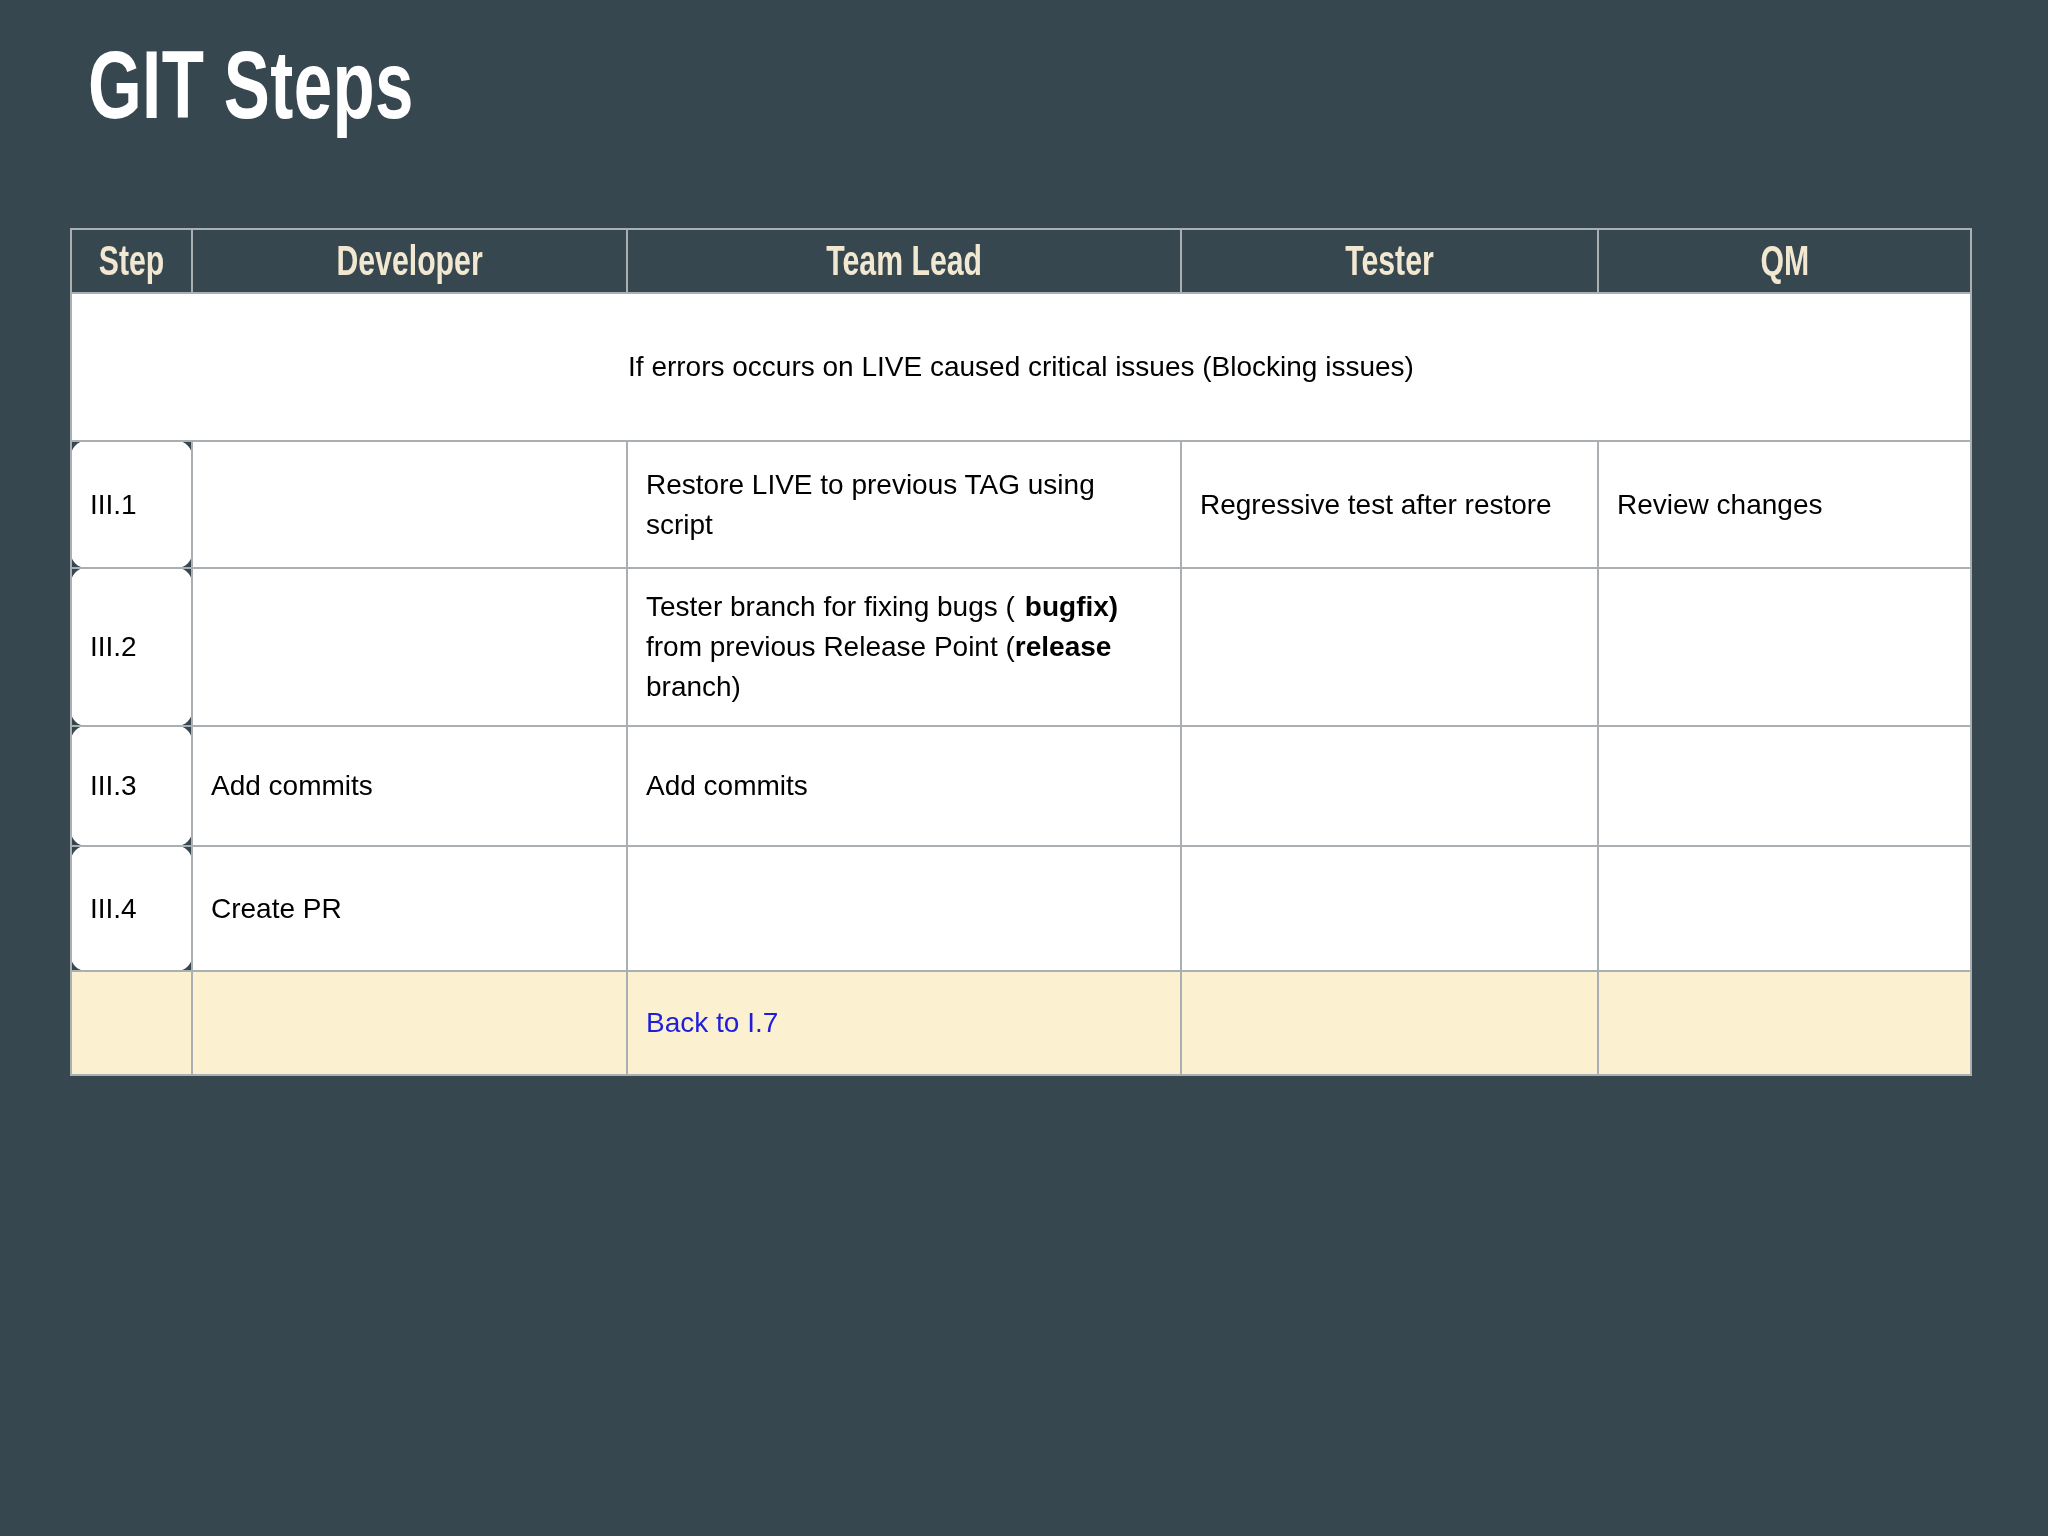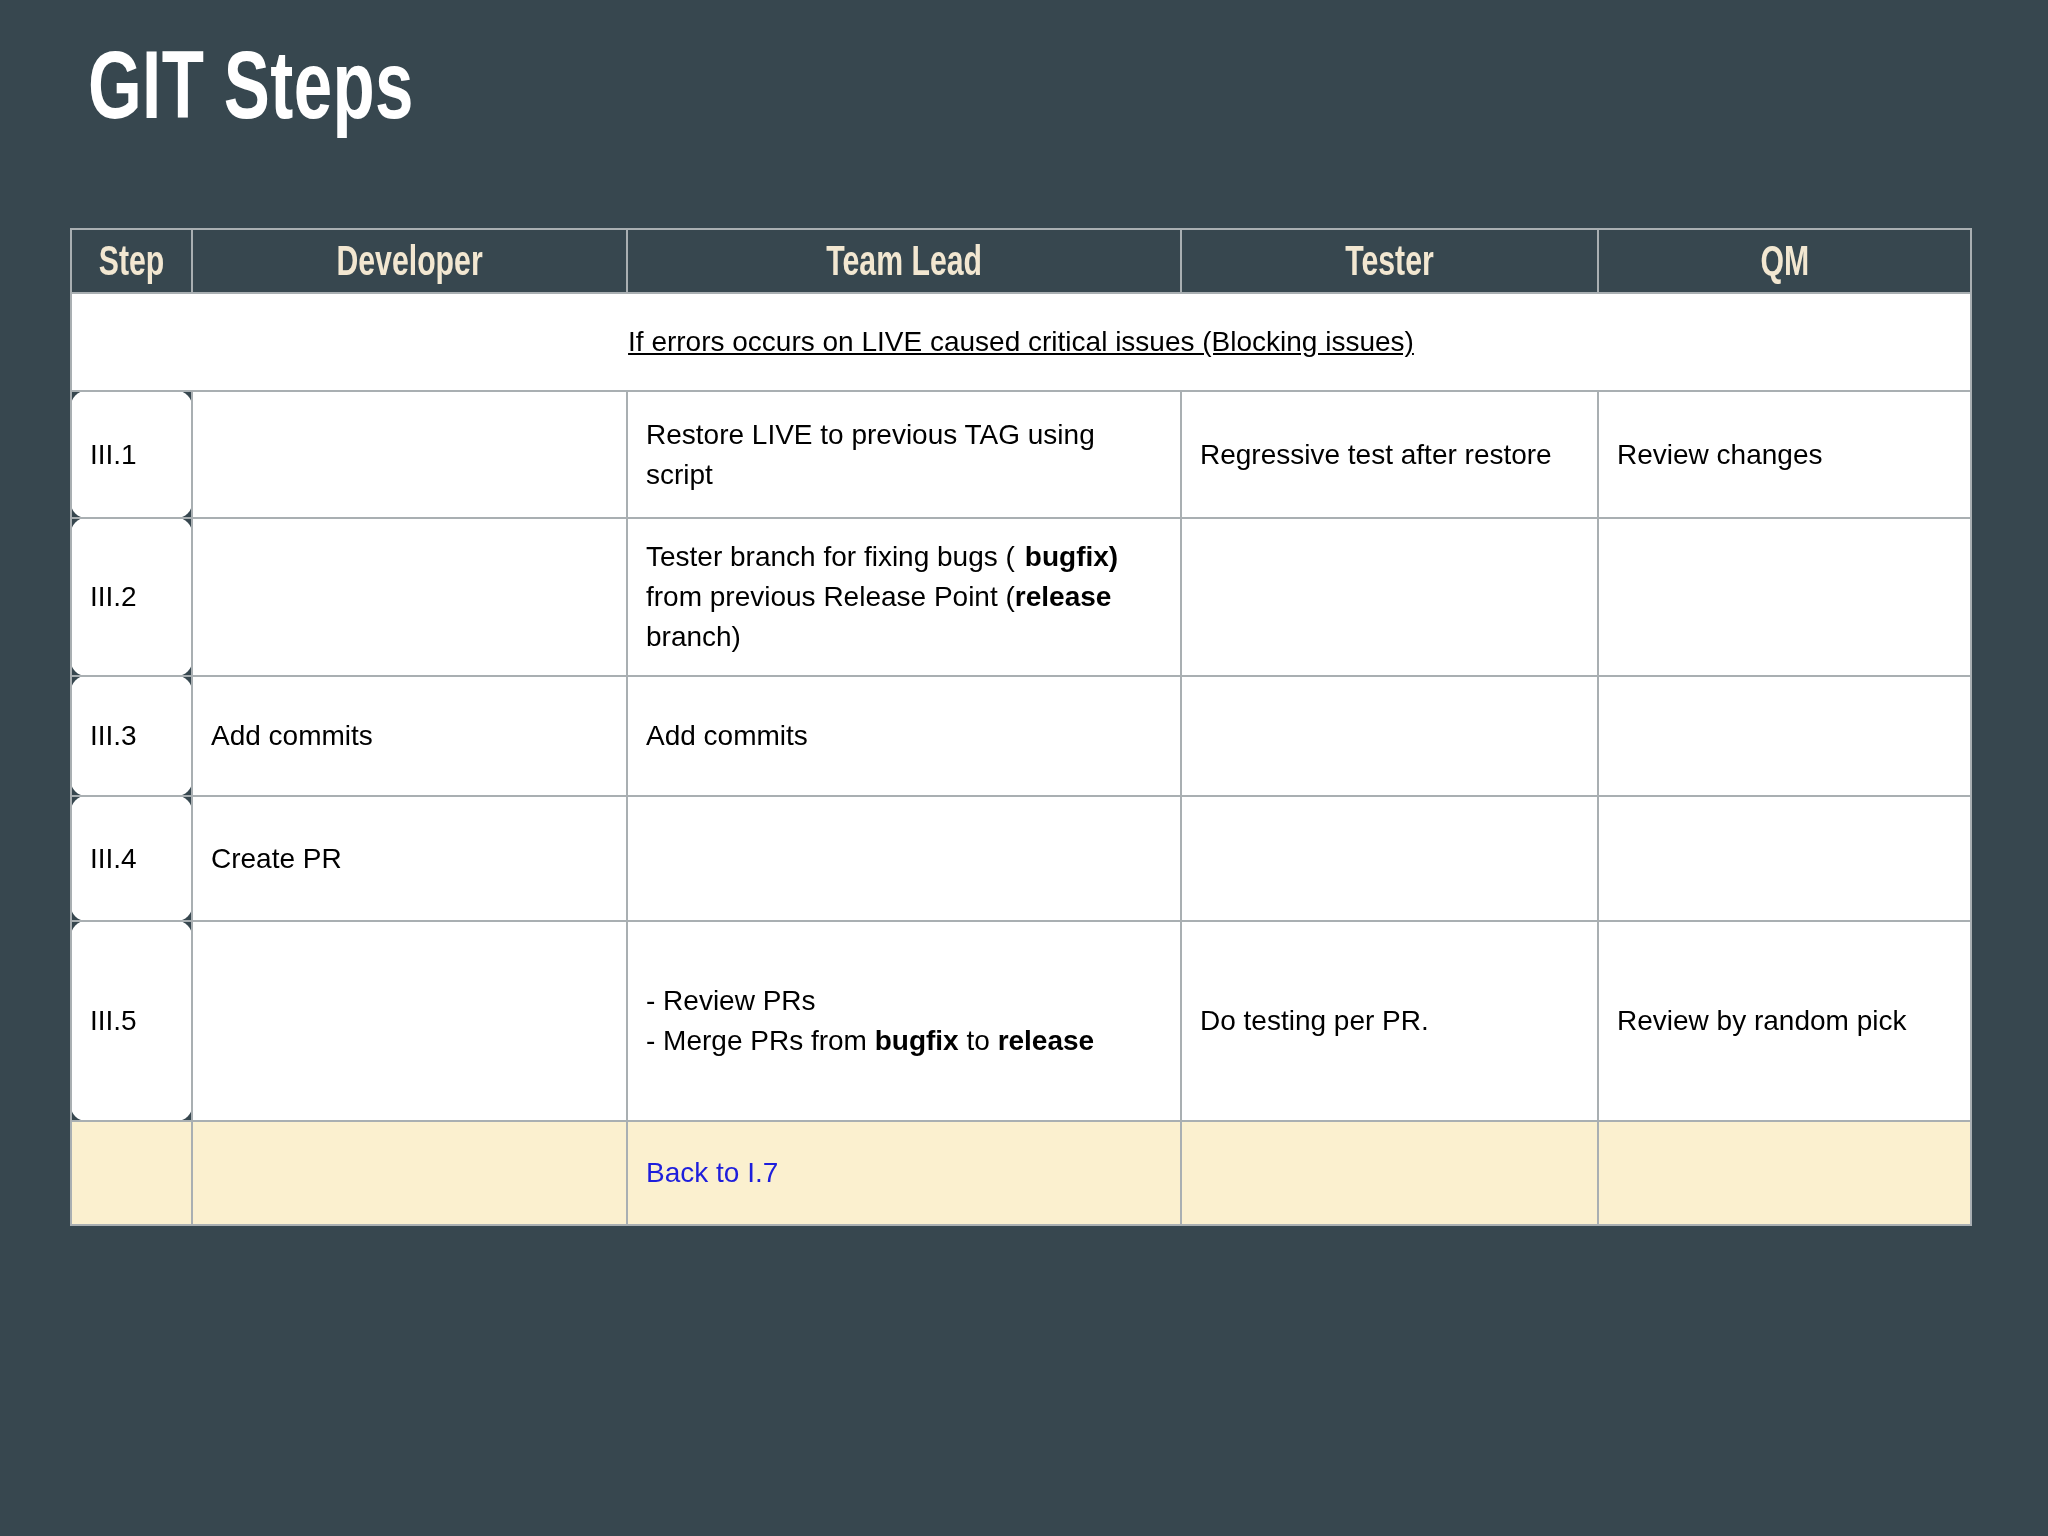--- a/index.html
+++ b/index.html
@@ -70,21 +70,21 @@
     <thead>
       <tr>
           <th><span class="cond">Step</span></th>
           <th><span class="cond">Developer</span></th>
           <th><span class="cond">Team Lead</span></th>
           <th><span class="cond">Tester</span></th>
           <th><span class="cond">QM</span></th>
         </tr>
     </thead>
     <tbody>
-        <tr style="height: 98px; text-decoration: underline;">
+        <tr style="height: 148px;">
           <td colspan="5" class="banner-cell">If errors occurs on LIVE caused critical issues (Blocking issues)</td>
         </tr>
         <tr style="height: 127px;">
           <td class="step-cell">III.1</td>
           <td></td>
           <td><span>Restore LIVE to previous TAG using script</span></td>
           <td><span>Regressive test after restore</span></td>
           <td><span>Review changes</span></td>
         </tr>
         <tr style="height: 158px;">
@@ -101,28 +101,20 @@
           <td></td>
           <td></td>
         </tr>
         <tr style="height: 125px; padding-left: 22px;">
           <td class="step-cell">III.4</td>
           <td><span>Create PR</span></td>
           <td></td>
           <td></td>
           <td></td>
         </tr>
-        <tr style="height: 200px;">
-          <td class="step-cell">III.5</td>
-          <td></td>
-          <td class="v-top"><span>- Review PRs
-- Merge PRs from </span><span style="font-weight: bold;">bugfix</span><span> to </span><span style="font-weight: bold;">release</span></td>
-          <td><span>Do testing per PR.</span></td>
-          <td><span>Review by random pick</span></td>
-        </tr>
         <tr class="footer-row" style="height: 104px;">
           <td></td>
           <td></td>
           <td><span class="back-link">Back to I.7</span></td>
           <td></td>
           <td></td>
         </tr>
       </tbody>
   </table>
 </div>

